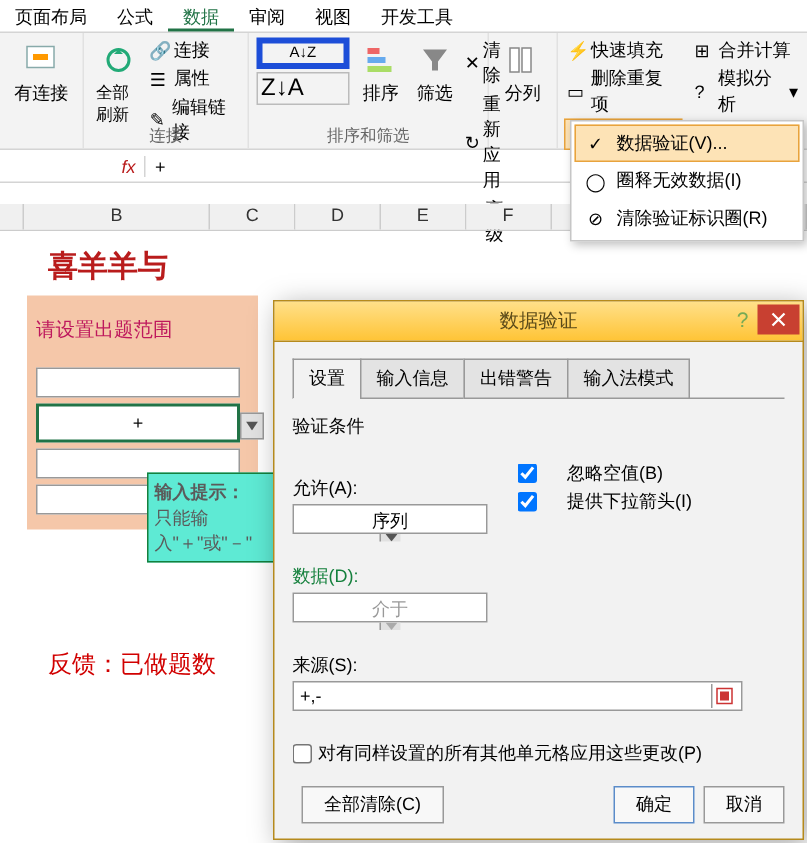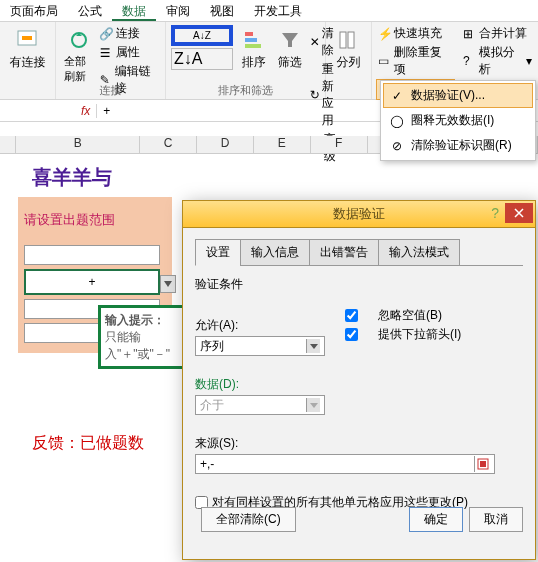--- a/index.html
+++ b/index.html
@@ -32,53 +32,53 @@
 .finput { flex: 1; padding-left: 6px; border-left: 1px solid #d4d4d4; }
 
 
 .sheet-wrap { position: relative; }
 .col-hdrs { display: flex; height: 18px; border-bottom: 1px solid #ccc; }
 .sel-all { width: 18px; background: #f0f0f0; border-right: 1px solid #ccc; }
 .col-hdr { width: 64px; text-align: center; background: #f0f0f0; border-right: 1px solid #ccc; color: #333; }
 .col-hdr.B { width: 140px; }
 .sheet-body { position: relative; height: 420px; }
 .sheet-content { position: absolute; left: 18px; top: 0; }
-.red-title { color: #4c1d95; font-size: 20px; font-family: SimSun; font-weight: bold; padding: 10px 0 6px 14px; }
+.red-title { color: #b91c1c; font-size: 20px; font-family: SimSun; font-weight: bold; padding: 10px 0 6px 14px; }
 .peach { background: #f5c7a9; width: 154px; padding: 6px; position: relative; }
 .prompt-row { color: #be185d; font-size: 13px; font-family: SimSun; padding: 8px 0 12px; }
 .drop-cell { width: 136px; height: 26px; background: #fff; border: 2px solid #217346; margin: 4px 0; display: flex; align-items: center; justify-content: center; font-size: 16px; position: relative; }
 .drop-arrow { position: absolute; right: -18px; top: 4px; width: 16px; height: 18px; background: #e1e1e1; border: 1px solid #999; display: flex; align-items: center; justify-content: center; }
 .out-cell { width: 136px; height: 20px; border: 1px solid #999; margin: 4px 0; background: #fff; }
-.tip-box { position: absolute; left: 80px; top: 108px; width: 92px; background: #ffffff; border: 3px solid #15803d; padding: 4px; font-size: 11px; color: #5b5b5b; line-height: 1.4; }
+.tip-box { position: absolute; left: 80px; top: 118px; width: 92px; background: #5eead4; border: 1px solid #15803d; padding: 4px; font-size: 11px; color: #5b5b5b; line-height: 1.4; }
 .feedback { color: #d10000; font-size: 16px; font-family: SimSun; padding: 80px 0 0 14px; }
 
 
 .dialog { position: absolute; left: 182px; top: 200px; width: 354px; height: 360px; box-shadow: 4px 4px 18px rgba(0,0,0,0.35); z-index: 200; }
 .dlg-title { height: 28px; background: linear-gradient(#ffe08a, #ffc436); display: flex; align-items: center; justify-content: center; position: relative; border: 1px solid #b58a1d; }
 .dlg-title-txt { font-size: 13px; color: #5b4a19; }
 .dlg-help { position: absolute; right: 36px; top: 4px; font-size: 14px; color: #7a5; cursor: pointer; }
 .dlg-close { position: absolute; right: 2px; top: 2px; width: 28px; height: 20px; background: #c84031; color: #fff; display: flex; align-items: center; justify-content: center; cursor: pointer; }
 .dlg-body { background: #f2f2f2; border: 1px solid #b58a1d; border-top: none; height: 332px; padding: 10px 12px 8px; position: relative; }
 .dlg-tabs { display: flex; border-bottom: 1px solid #999; }
 .dlg-tab { padding: 4px 10px; border: 1px solid #999; background: #e3e3e3; margin-right: -1px; cursor: pointer; position: relative; top: 1px; }
 .dlg-tab.active { background: #f2f2f2; border-bottom: 1px solid #f2f2f2; }
 .section-title { margin: 10px 0 4px; }
 .field-label { margin: 20px 0 2px; }
 .field-label .disabled { color: #15803d; }
-.dlg-select { width: 130px; border: 1px solid #999; background: #fff; display: flex; align-items: center; justify-content: space-between; padding: 2px 4px; height: 20px; cursor: pointer; }
+.dlg-select { width: 130px; border: 1px solid #999; background: #fff; display: flex; align-items: center; justify-content: space-between; padding: 2px 4px; height: 20px; cursor: pointer; flex-direction: column; }
 .sel-arrow { width: 14px; height: 14px; background: #e1e1e1; border-left: 1px solid #999; display: flex; align-items: center; justify-content: center; }
 .chk-row { display: flex; align-items: center; margin: 2px 0; gap: 16px; }
 .chk-row input { margin-right: 4px; }
 .dlg-flex { display: flex; }
 .dlg-left { width: 150px; }
 .dlg-right { padding-top: 8px; }
 .src-input { width: 300px; height: 20px; border: 1px solid #999; background: #fff; padding: 2px 4px; display: flex; align-items: center; justify-content: space-between; }
 .src-btn { width: 16px; height: 16px; border-left: 1px solid #999; display: flex; align-items: center; justify-content: center; cursor: pointer; }
 .apply-row { margin-top: 20px; display: flex; align-items: center; }
-.btn-row { position: absolute; bottom: 27px; left: 12px; right: 12px; display: flex; align-items: flex-end; }
+.btn-row { position: absolute; bottom: 10px; left: 12px; right: 12px; display: flex; align-items: flex-end; }
 .dlg-btn { padding: 3px 14px; border: 1px solid #999; background: #f8f8f8; cursor: pointer; margin-left: 6px; }
 .dlg-btn.primary { border: 1px solid #5b8cc9; }
 .spacer { flex: 1; }
 
 svg { display: block; }
 </style>
 </head>
 <body>
 
 <div class="ribbon-tabs">

